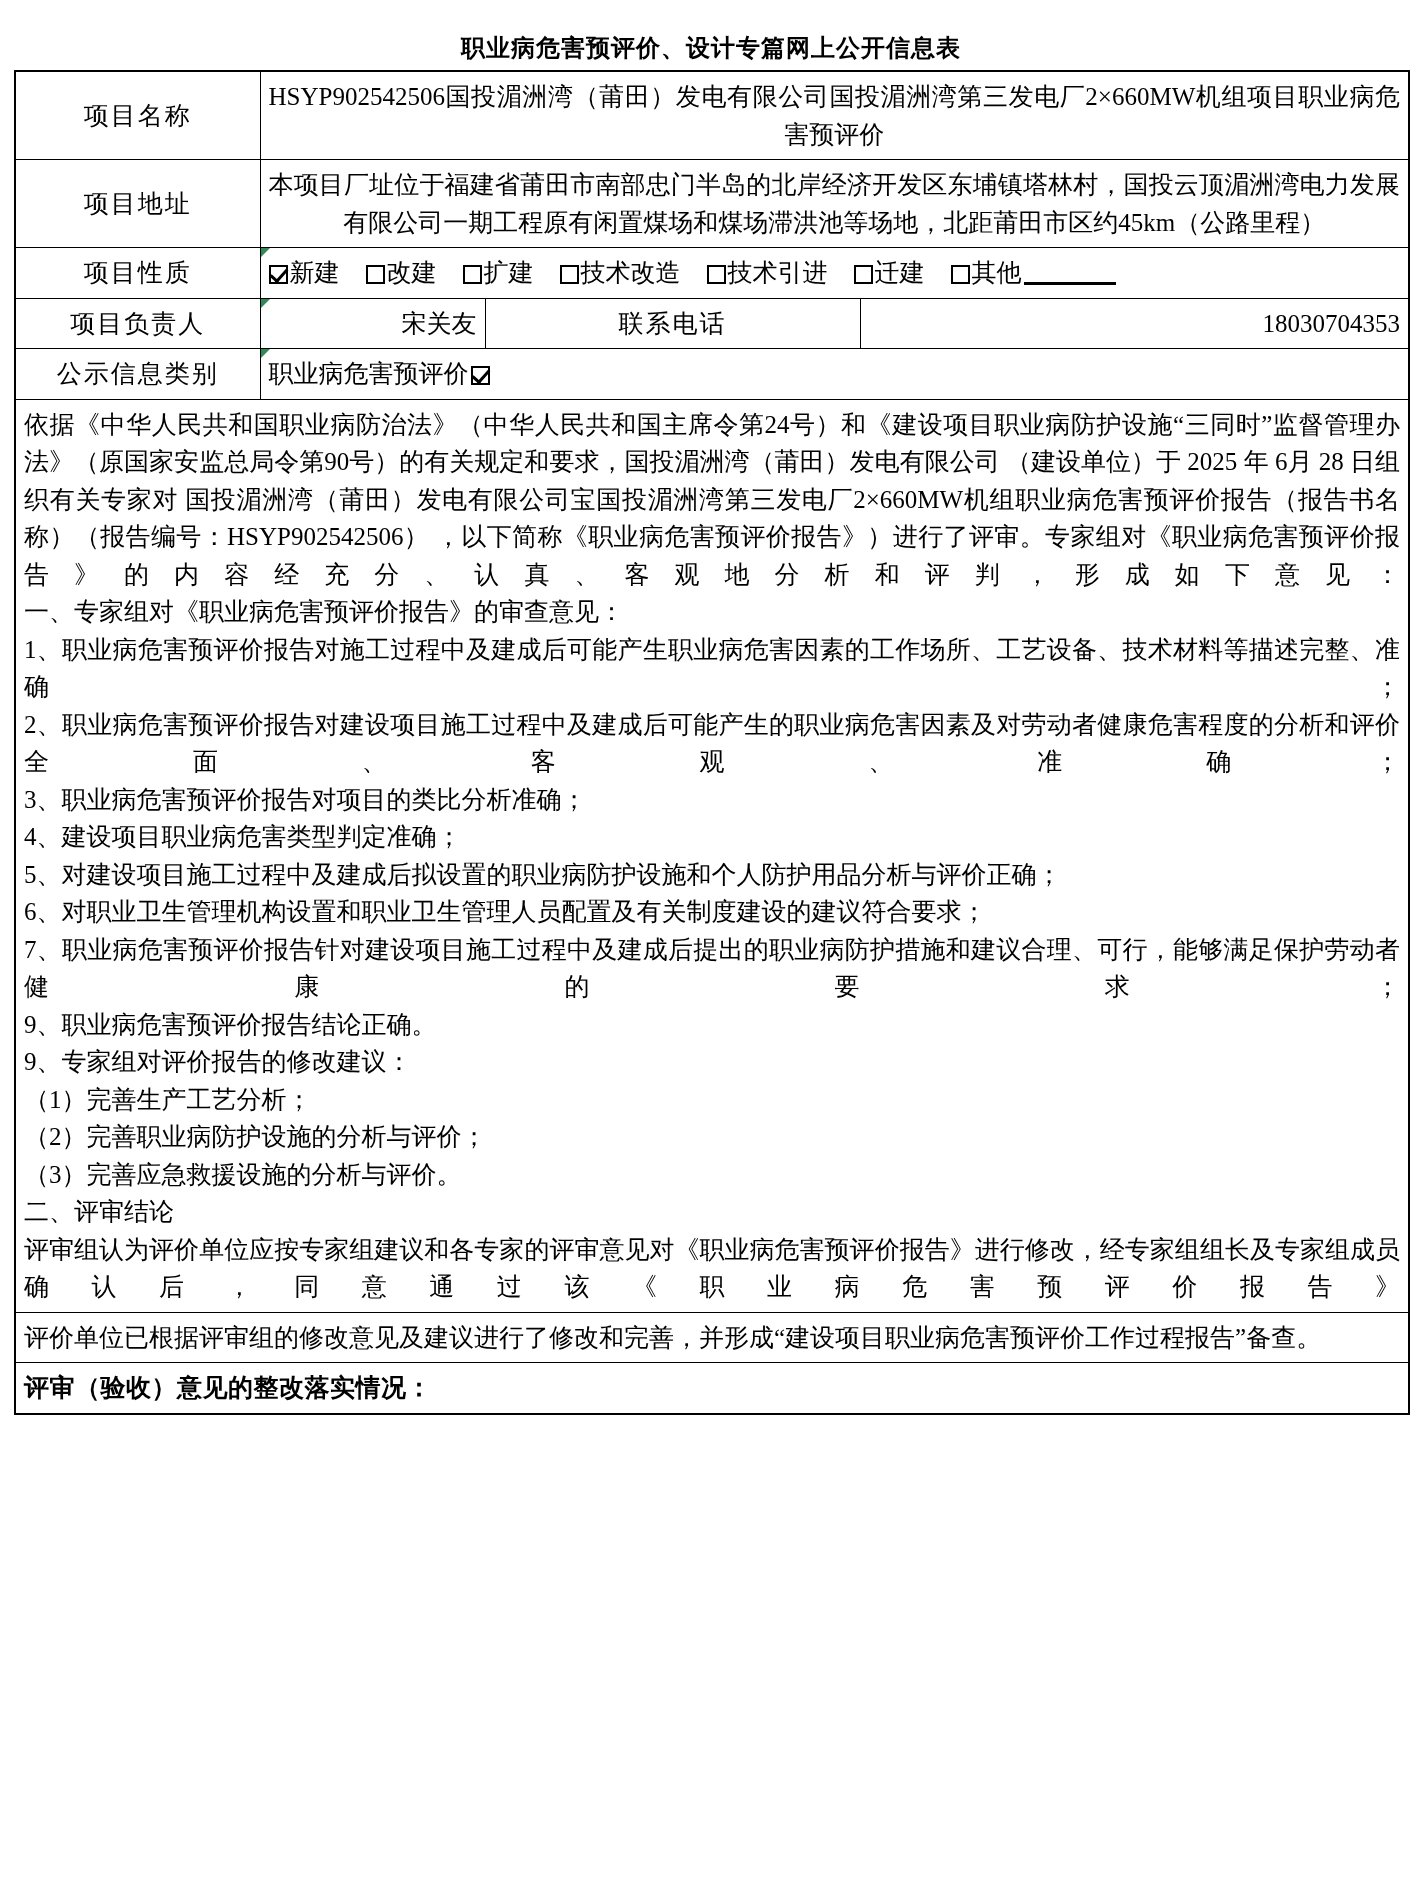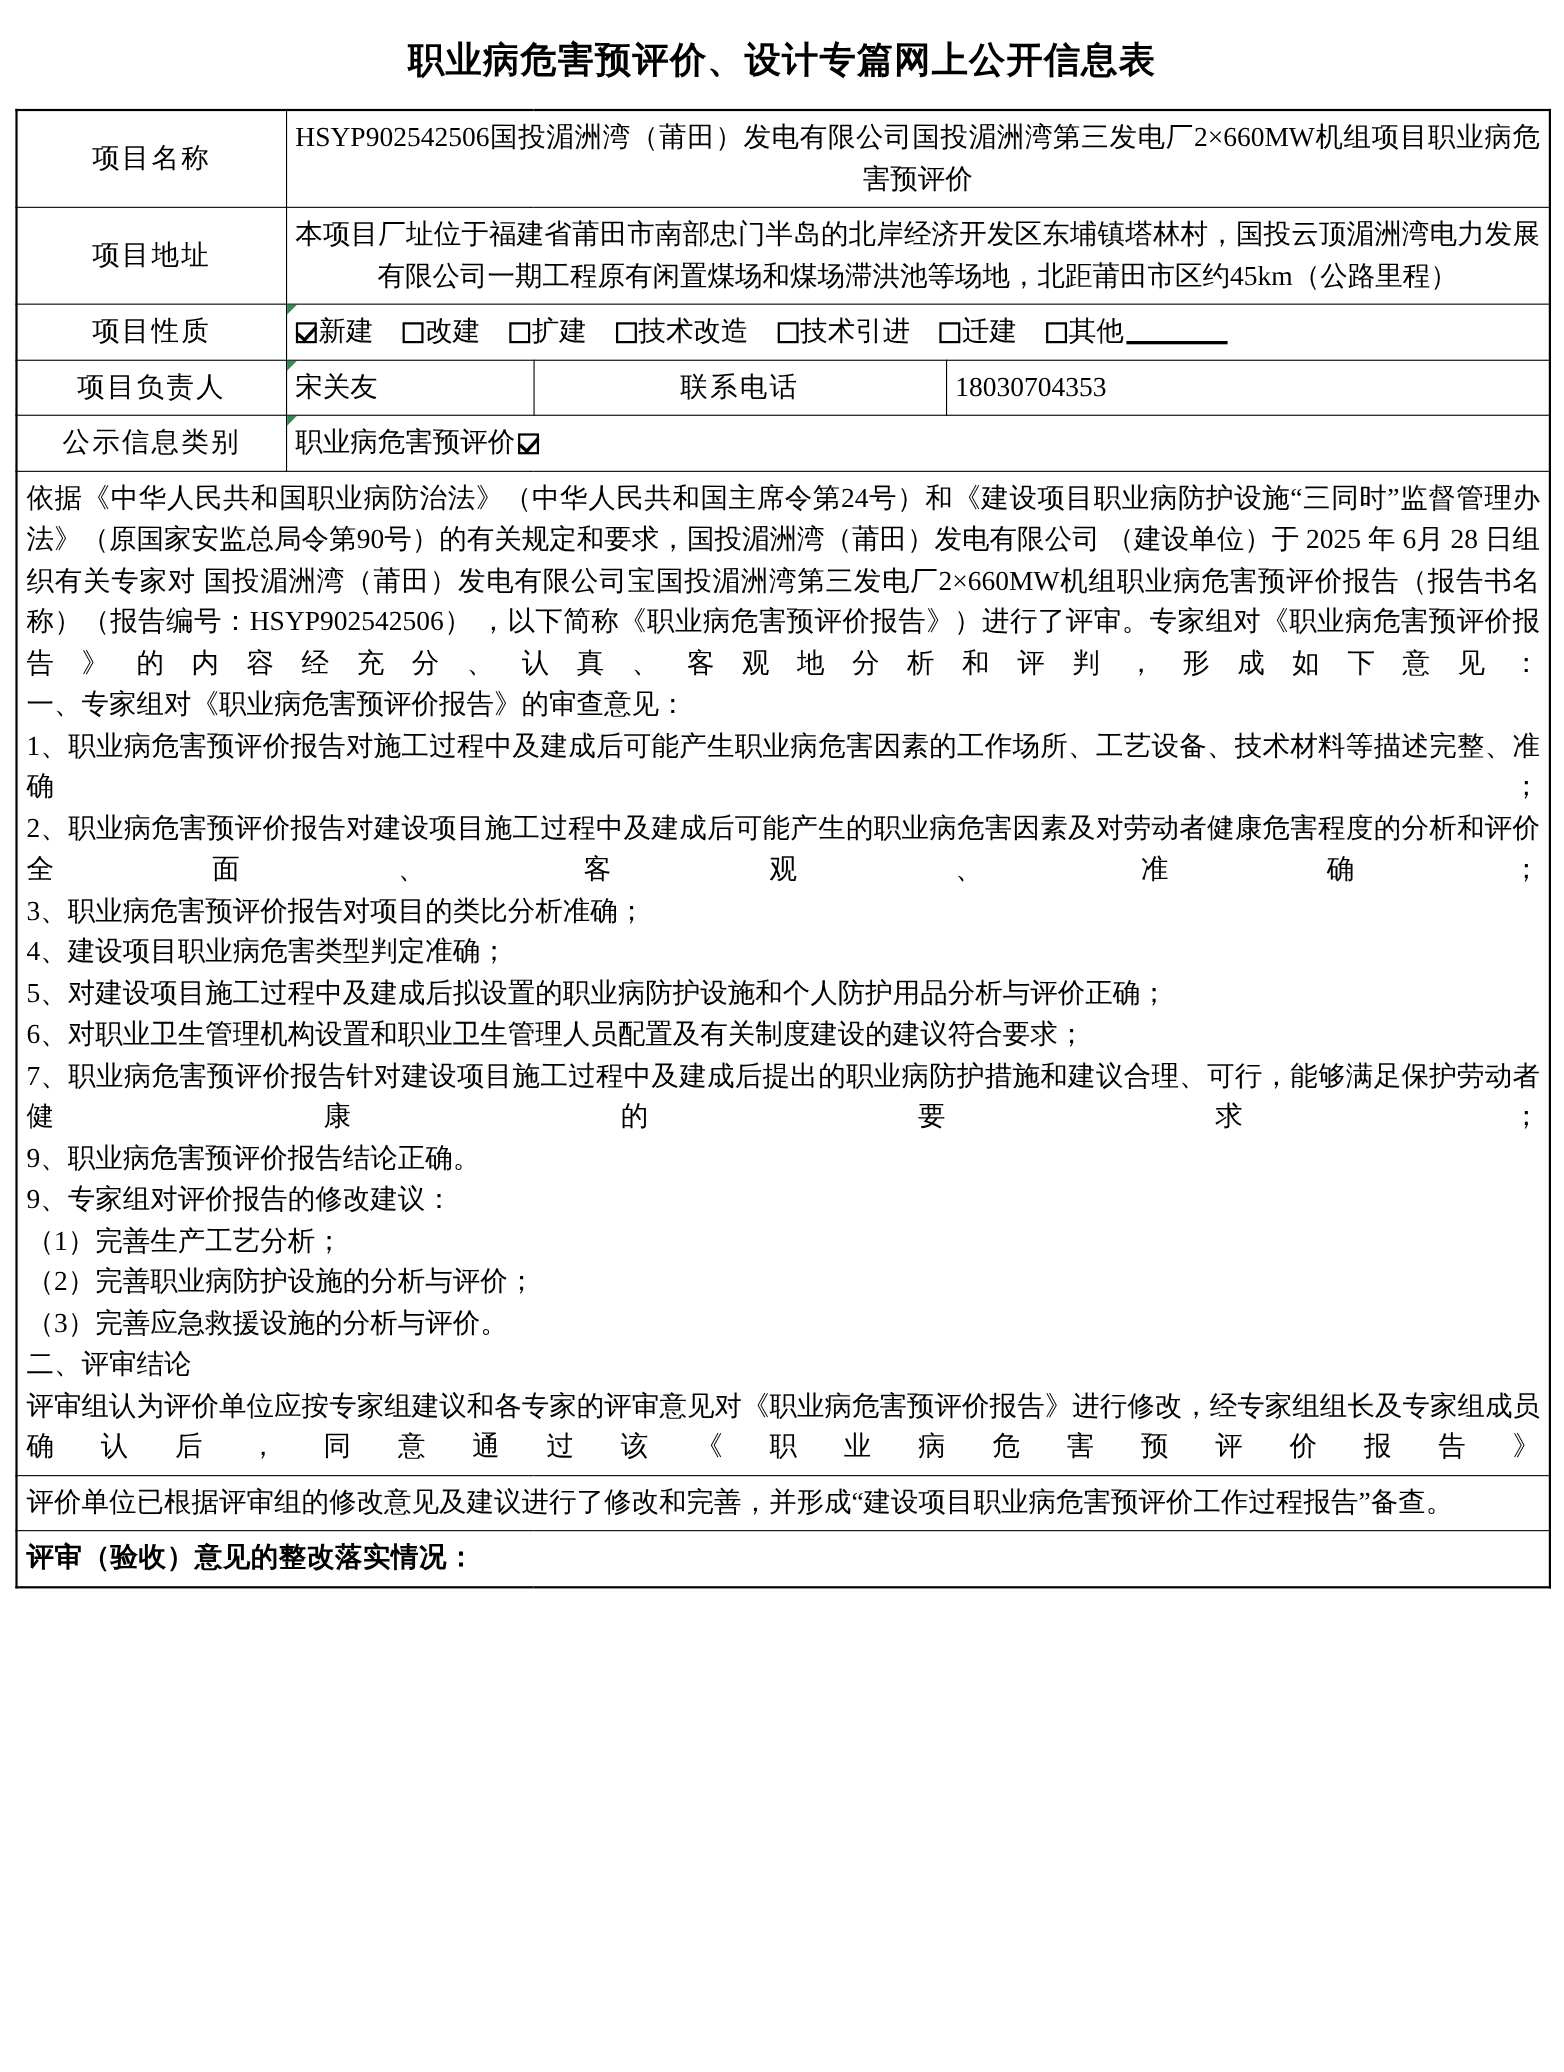--- a/index.html
+++ b/index.html
@@ -14,24 +14,24 @@
     color: #000000;
   }
   .page {
     width: 1422px;
     min-height: 1884px;
     padding: 14px 14px 0 14px;
     background: #fff;
   }
   .doc-title {
     text-align: center;
-    font-size: 33px;
+    font-size: 24px;
     font-weight: bold;
     letter-spacing: 1px;
-    padding: 18px 0 22px 0;
+    padding: 18px 0 6px 0;
     font-family: "Liberation Serif", "DejaVu Serif", serif;
   }
   table.form {
     width: 1394px;
     border-collapse: collapse;
     table-layout: fixed;
     border: 2px solid #000;
   }
   table.form td {
     border: 1px solid #000;
@@ -40,21 +40,21 @@
     font-size: 25px;
     line-height: 1.5;
     font-family: "Liberation Serif", "DejaVu Serif", serif;
   }
   .lbl {
     text-align: center;
     font-weight: normal;
     letter-spacing: 2px;
     white-space: pre-line;
   }
-  .val-center { text-align: left; margin-left: 16px; }
+  .val-center { text-align: right; margin-left: 16px; }
   .val-just {
     text-align: justify;
     text-align-last: center;
     line-height: 1.62;
   }
   .nature-cell {
     font-size: 25px;
     letter-spacing: 0px;
     white-space: nowrap;
     padding-left: 10px;

